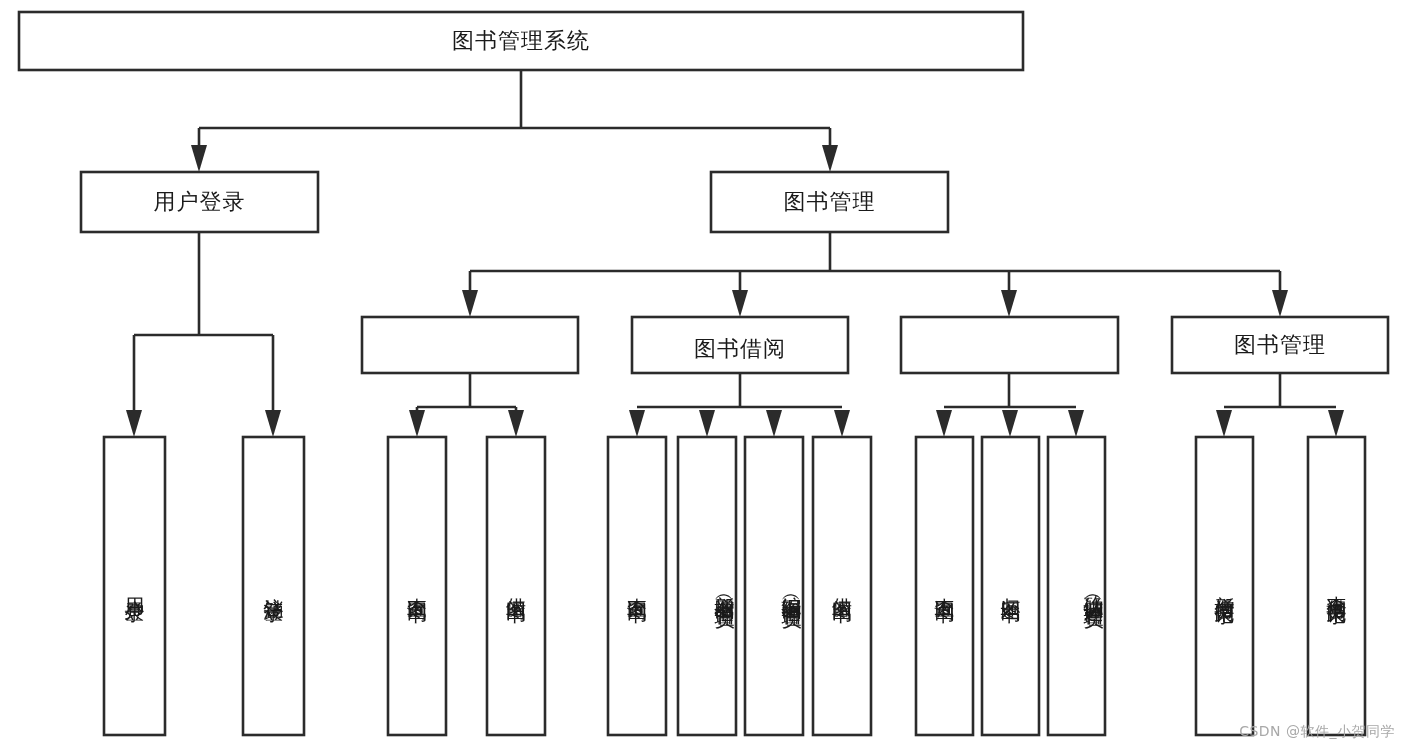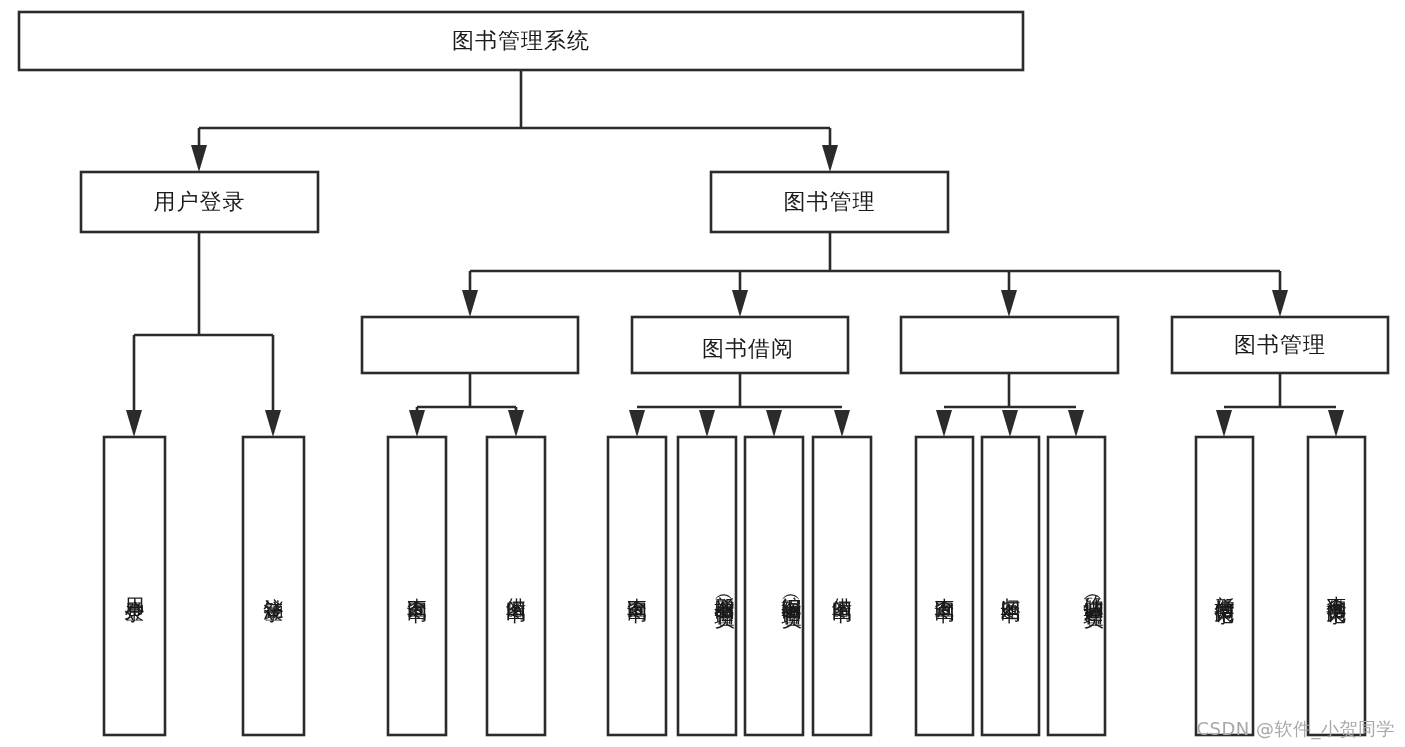--- a/index.html
+++ b/index.html
@@ -72,21 +72,21 @@
     color: #1a1a1a;
     letter-spacing: 1px;
     white-space: nowrap;
     pointer-events: none;
   }
   #watermark {
     position: absolute;
     right: 10px;
     bottom: 6px;
     font-family: "DejaVu Sans", "Liberation Sans", sans-serif;
-    font-size: 18px;
+    font-size: 14px;
     color: #a8a8a8;
     letter-spacing: 0.5px;
     white-space: nowrap;
   }
 </style>
 </head>
 <body>
 
 <div id="diagram-root">
   <svg id="flow" viewBox="0 0 1405 747" xmlns="http://www.w3.org/2000/svg">
@@ -184,21 +184,21 @@
     <rect class="node-box" x="1308" y="437" width="57" height="298"></rect>
   </svg>
 
   <div class="hlabel-wrap" style="left:19px; top:12px; width:1004px; height:58px;">图书管理系统</div>
 
   <div class="hlabel-wrap" style="left:81px; top:172px; width:237px; height:60px;">用户登录</div>
 
   <div class="hlabel-wrap" style="left:711px; top:172px; width:237px; height:60px;">图书管理</div>
 
 
-  <div class="hlabel-wrap" style="left:632px; top:317px; width:216px; height:64px;margin-left:8px;">图书借阅</div>
+  <div class="hlabel-wrap" style="left:632px; top:317px; width:216px; height:64px;">图书借阅</div>
 
 
   <div class="hlabel-wrap" style="left:1172px; top:317px; width:216px; height:56px;">图书管理</div>
 
   <div class="vlabel-wrap" style="left:104px; top:437px; width:61px; height:298px;">用户登录</div>
 
   <div class="vlabel-wrap" style="left:243px; top:437px; width:61px; height:298px;">注销登录</div>
 
   <div class="vlabel-wrap" style="left:388px; top:437px; width:58px; height:298px;">查询图书</div>
 

